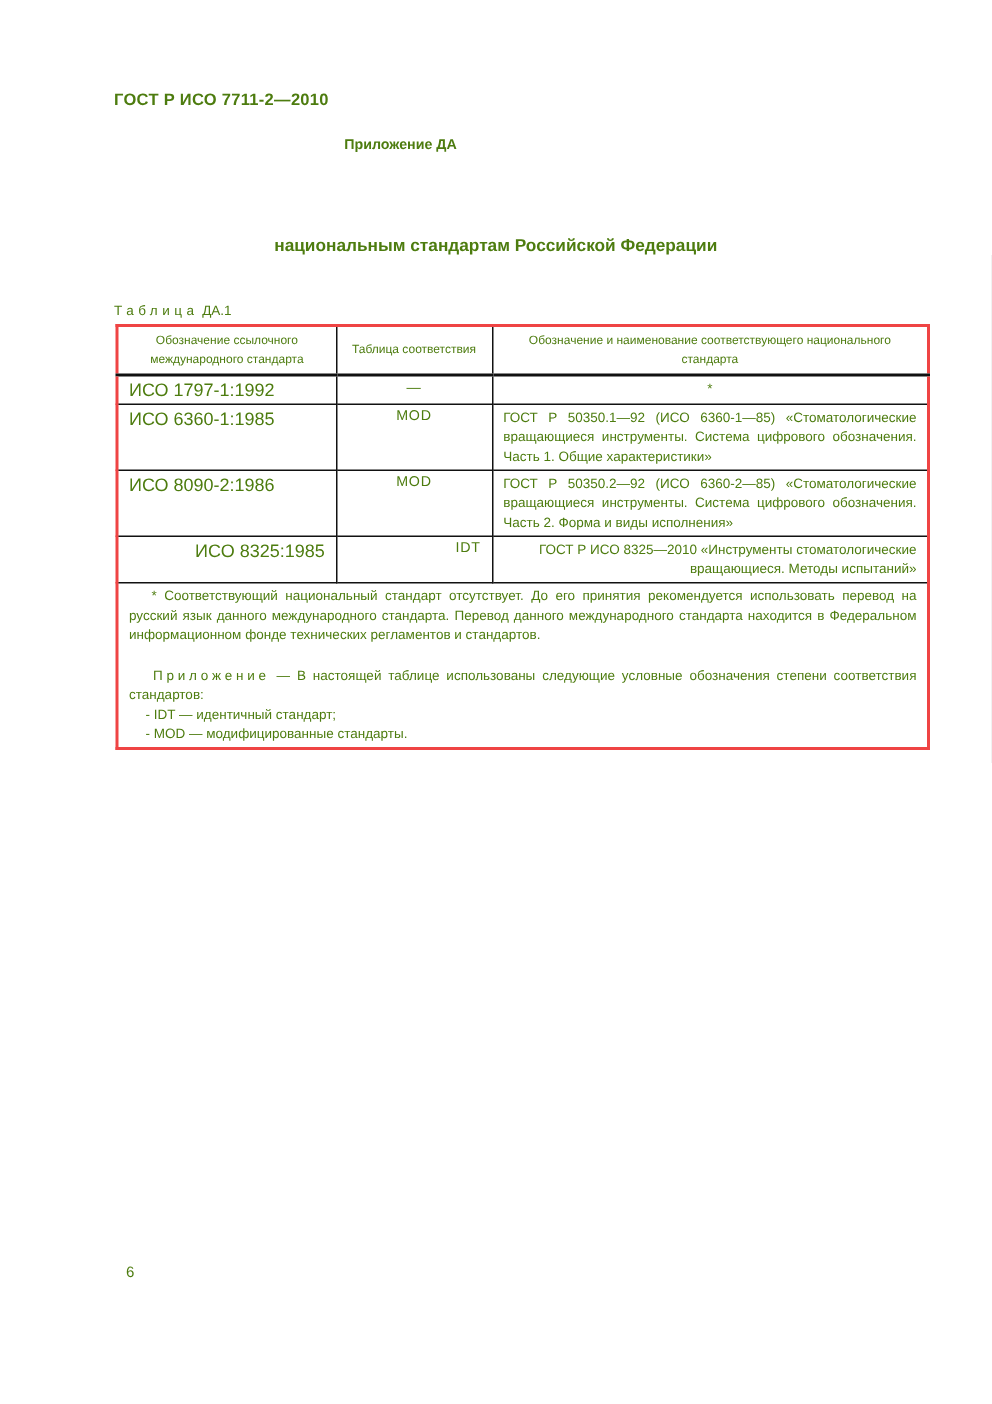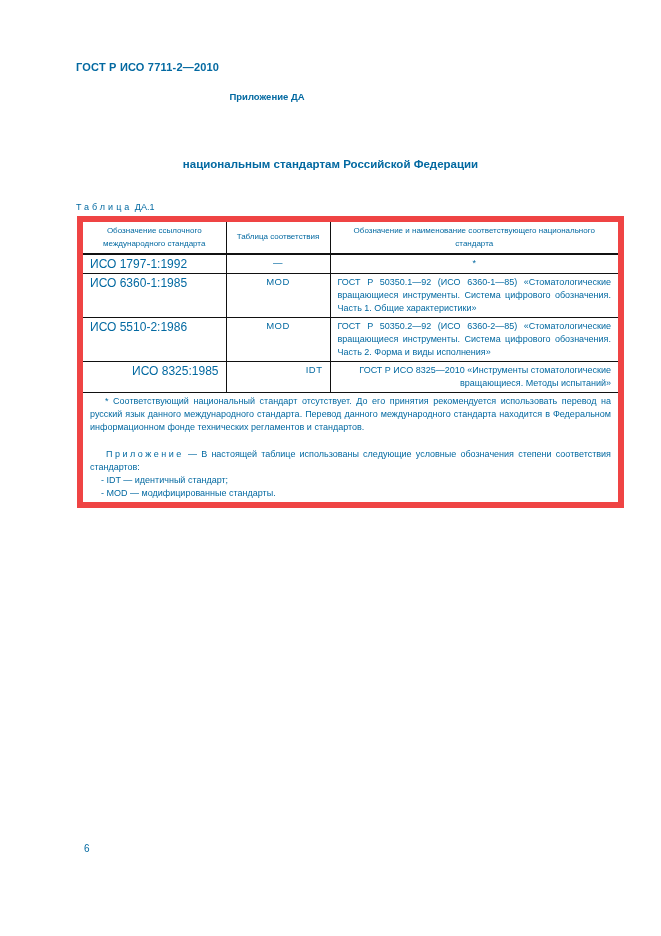--- a/index.html
+++ b/index.html
@@ -3,21 +3,21 @@
 <meta charset="utf-8">
 <style>
   * { margin: 0; padding: 0; box-sizing: border-box; }
   html, body { background: #e8e8e8; }
   .page {
     position: relative;
     width: 661px;
     height: 936px;
     background: #ffffff;
     font-family: "Liberation Sans", sans-serif;
-    color: #0369a1;
+    color: #4d7c0f;
     overflow: hidden;
   }
   .standard-code {
     position: absolute;
     left: 76px; top: 61px;
     font-size: 11px;
     font-weight: bold;
     letter-spacing: 0.2px;
   }
   .appendix {
@@ -52,21 +52,21 @@
     table-layout: fixed;
   }
   .std-table col.c1 { width: 146px; }
   .std-table col.c2 { width: 104px; }
   .std-table col.c3 { width: 291px; }
   .std-table td, .std-table th {
     border: 1px solid #111;
     vertical-align: top;
     padding: 2px 7px;
   }
-  .std-table { border: 6px solid #ef4444; }
+  .std-table { border: 2px solid #ef4444; }
   .std-table thead th {
     font-size: 8px;
     font-weight: normal;
     text-align: center;
     vertical-align: middle;
     line-height: 12.5px;
     height: 33px;
     border-bottom: 2px solid #111;
     padding: 3px 6px;
   }
@@ -158,21 +158,21 @@
         <td class="cell-designation">ИСО 1797-1:1992</td>
         <td class="cell-degree">—</td>
         <td class="cell-national center-star">*</td>
       </tr>
       <tr class="row-h2">
         <td class="cell-designation">ИСО 6360-1:1985</td>
         <td class="cell-degree">MOD</td>
         <td class="cell-national indent">ГОСТ Р 50350.1—92 (ИСО 6360-1—85) «Стоматологи­ческие вращающиеся инструменты. Система цифрового обозначения. Часть 1. Общие характеристики»</td>
       </tr>
       <tr class="row-h3">
-        <td class="cell-designation">ИСО 5510-2:1986</td>
+        <td class="cell-designation">ИСО 8090-2:1986</td>
         <td class="cell-degree">MOD</td>
         <td class="cell-national indent">ГОСТ Р 50350.2—92 (ИСО 6360-2—85) «Стоматологи­ческие вращающиеся инструменты. Система цифрового обозначения. Часть 2. Форма и виды исполнения»</td>
       </tr>
       <tr class="row-h4">
         <td class="cell-designation">ИСО 8325:1985</td>
         <td class="cell-degree">IDT</td>
         <td class="cell-national indent">ГОСТ Р ИСО 8325—2010 «Инструменты стоматологи­ческие вращающиеся. Методы испытаний»</td>
       </tr>
       <tr>
         <td class="footer-cell" colspan="3">

